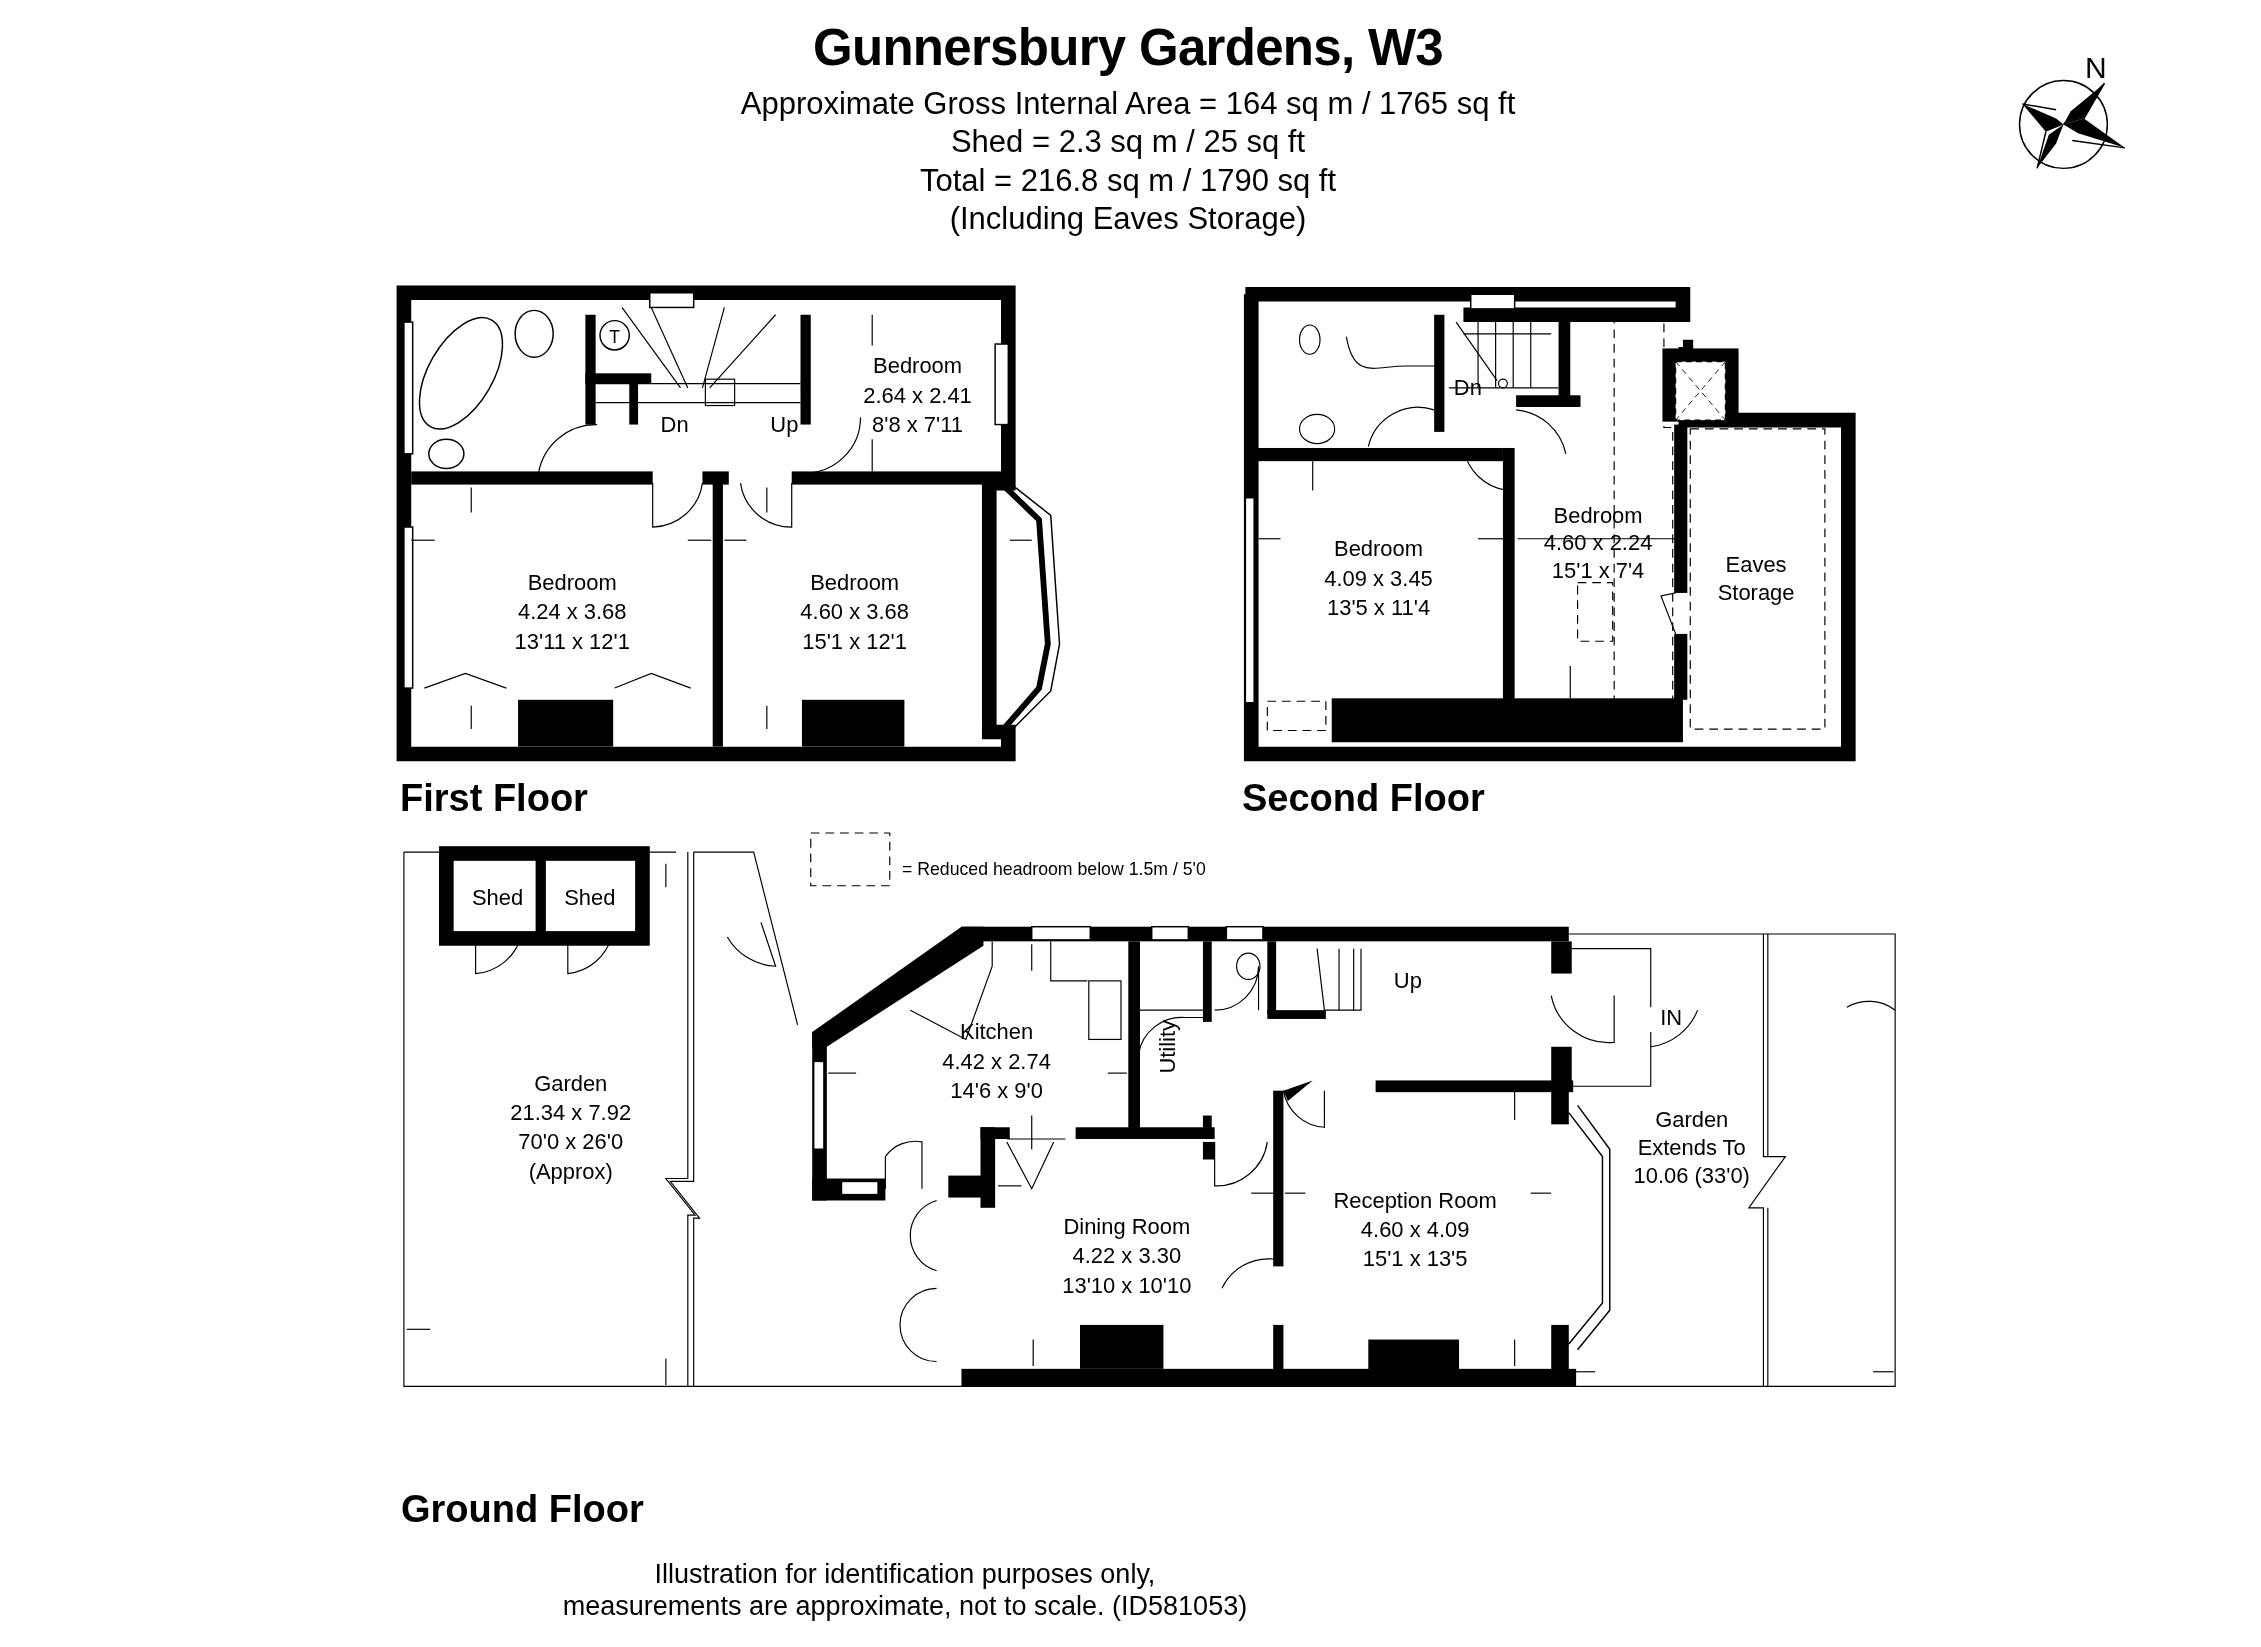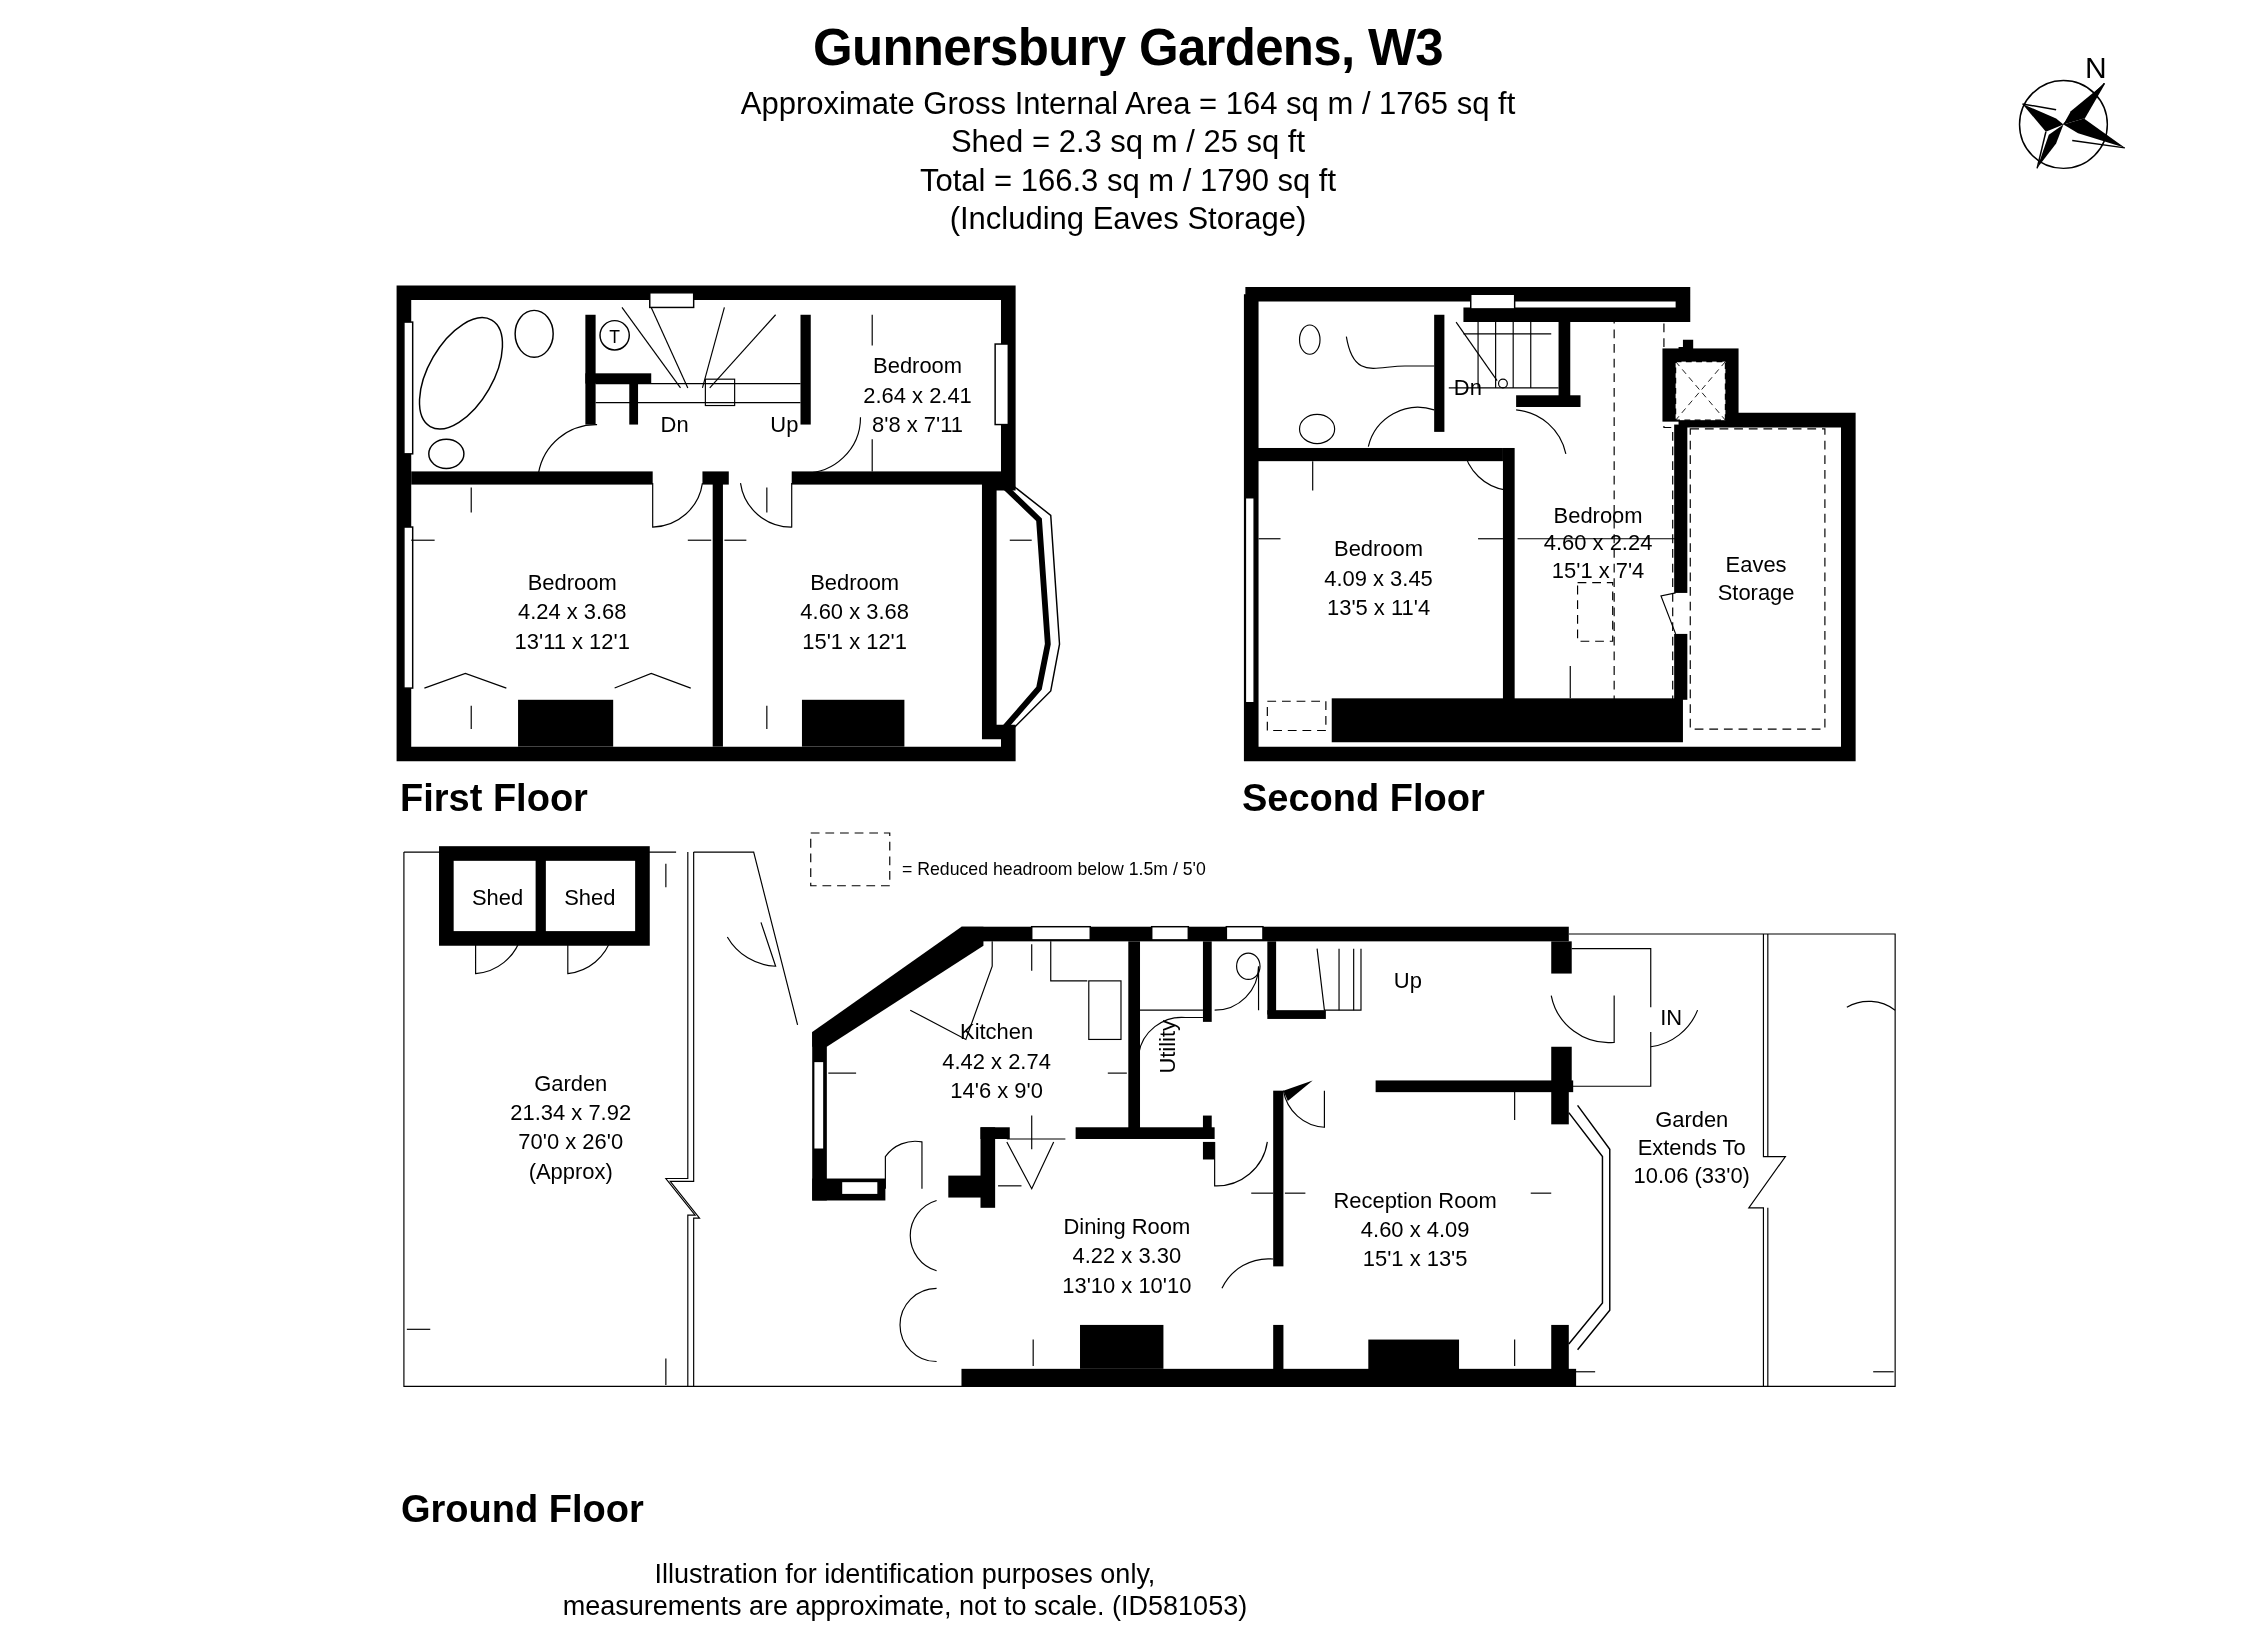--- a/index.html
+++ b/index.html
@@ -18,21 +18,21 @@
   .rt{font-family:"Liberation Sans",sans-serif;font-size:15px;text-anchor:middle;fill:#000;}
   .legend-text{position:absolute;left:902px;top:859px;font-size:17.7px;}
   #north{position:absolute;left:2085px;top:51px;font-size:30px;}
 </style>
 </head>
 <body>
 
 <div class="hdr" id="title">Gunnersbury Gardens, W3</div>
 <div class="hdr sub" id="sub1">Approximate Gross Internal Area = 164 sq m / 1765 sq ft</div>
 <div class="hdr sub" id="sub2">Shed = 2.3 sq m / 25 sq ft</div>
-<div class="hdr sub" id="sub3">Total = 166.3 sq m / 1790 sq ft</div>
+<div class="hdr sub" id="sub3">Total = 216.8 sq m / 1790 sq ft</div>
 <div class="hdr sub" id="sub4">(Including Eaves Storage)</div>
 
 <div id="north">N</div>
 
 <svg id="plan" viewBox="0 0 1545 1125" preserveAspectRatio="none">
 
   <g>
     <circle cx="1410" cy="85" r="30" fill="none" stroke="#000" stroke-width="1"></circle>
     <polygon points="1438,57 1414,79 1410,85" fill="#000"></polygon>
     <polygon points="1438,57 1418,78 1410,85" fill="#fff" stroke="#000" stroke-width="0.8"></polygon>

